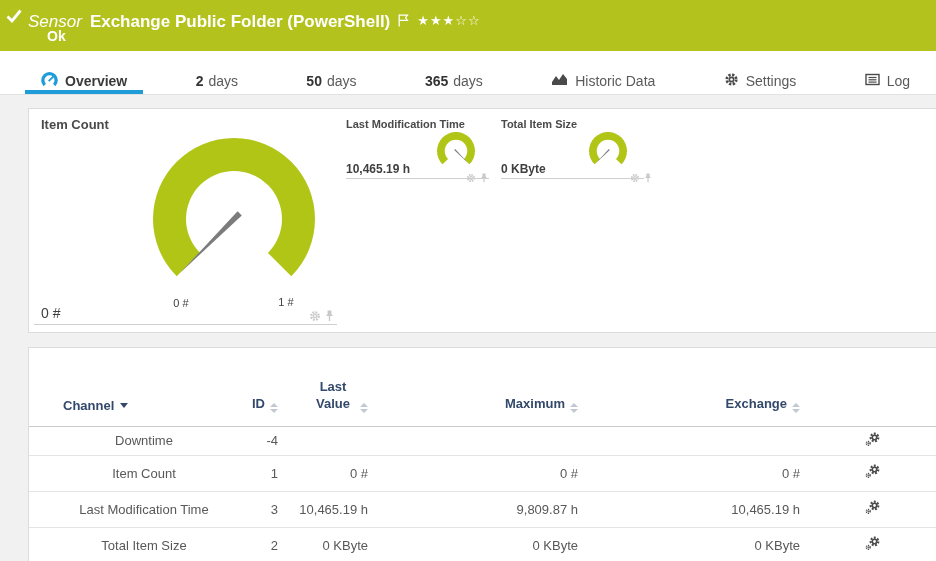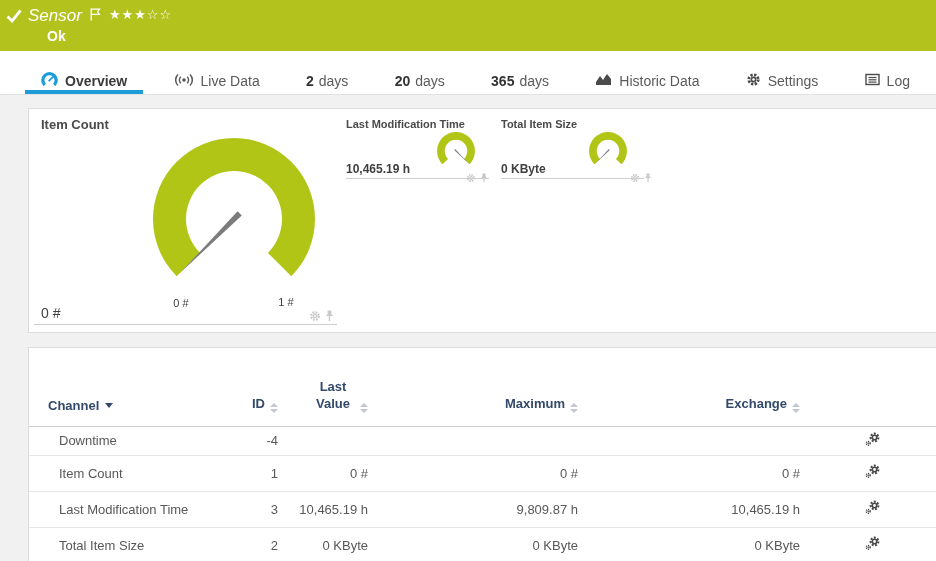--- a/index.html
+++ b/index.html
@@ -10,21 +10,21 @@
     background:#f1f1f1;
     color:#555;
   }
 
   
   .sensor-header {
     position:absolute; left:0; top:0; width:936px; height:51px;
     background:#b3c21d;
   }
   .hdr-line {
-    position:absolute; left:28px; top:6px;
+    position:absolute; left:28px; top:12px;
     display:flex; align-items:flex-start; gap:8px; color:#fff;
   }
   .hdr-check { position:absolute; left:6px; top:9px; }
   .hdr-kind { font-style:italic; font-size:17px; line-height:20px; }
   .hdr-title { font-weight:bold; font-size:17px; line-height:20px; }
   .hdr-flag { margin-top:1px; }
   .hdr-stars { margin-top:1px; font-size:13px; letter-spacing:1px; line-height:15px; white-space:nowrap; }
   .hdr-status { position:absolute; left:47px; top:28px; color:#fff; font-weight:bold; font-size:14px; }
 
   
@@ -79,27 +79,27 @@
   .channels col.c-channel { width:200px; }
   .channels col.c-id      { width:49px;  }
   .channels col.c-last    { width:90px;  }
   .channels col.c-min     { width:210px; }
   .channels col.c-max     { width:222px; }
   .channels th {
     height:78px; vertical-align:bottom; padding-bottom:13px;
     font-size:13px; font-weight:bold; color:#33496b;
     text-align:right; border-bottom:1px solid #cccccc; white-space:nowrap;
   }
-  .channels th.h-channel { text-align:left; padding-left:19px; }
+  .channels th.h-channel { text-align:left; padding-left:34px; }
   .channels td {
     height:36px; font-size:13px; color:#585858;
     text-align:right; border-bottom:1px solid #e5e5e5;
   }
   .channels tr.r-first td { height:29px; }
-  .channels td.d-channel { text-align:left; padding-left:30px; cursor:pointer; }
+  .channels td.d-channel { text-align:center; padding-left:30px; cursor:pointer; }
   .channels td.d-set { text-align:left; padding-left:64px; }
   .wrap2 { display:inline-block; width:44px; text-align:center; white-space:normal; line-height:17px; }
   .sort { display:inline-flex; flex-direction:column; gap:2px; margin-left:5px; vertical-align:1px; }
   .sort i { width:0; height:0; border-left:4px solid transparent; border-right:4px solid transparent; }
   .sort .up   { border-bottom:4px solid #c2c8d2; }
   .sort .down { border-top:4px solid #c2c8d2; }
   .sort-active {
     display:inline-block; margin-left:6px; vertical-align:2px;
     width:0; height:0; border-left:4px solid transparent; border-right:4px solid transparent;
     border-top:5px solid #33496b;
@@ -110,20 +110,21 @@
 <body>
 
 <div class="sensor-header">
   <span class="hdr-check">
     <svg width="16" height="14" viewBox="0 0 16 14">
         <path d="M1.5,7.5 L6,12 L14.5,1.5" fill="none" stroke="#fff" stroke-width="2.8"></path>
       </svg>
   </span>
   <div class="hdr-line">
     <span class="hdr-kind">Sensor</span>
+    <span class="hdr-title">Exchange Public Folder (PowerShell)</span>
     <span class="hdr-flag">
       <svg width="11" height="13" viewBox="0 0 11 13">
         <line x1="1.2" y1="0.5" x2="1.2" y2="12.5" stroke="#fff" stroke-width="1.3"></line>
         <path d="M1.2,1.2 H9.5 L7.5,3.8 L9.5,6.4 H1.2" fill="none" stroke="#fff" stroke-width="1.2"></path>
       </svg>
     </span>
     <span class="hdr-stars"><span>★★★</span><span>☆☆</span></span>
   </div>
   <span class="hdr-status">Ok</span>
 </div>
@@ -132,37 +133,25 @@
   <div class="tab active">
     <span>
       <svg width="17" height="15" viewBox="-10 -10 20 18">
         <path d="M-7.07,7.07 A10,10 0 1 1 7.07,7.07 L4.24,4.24 A6,6 0 1 0 -4.24,4.24 Z" fill="#1f9dd9"></path>
         <line x1="-1" y1="1" x2="6" y2="-6" stroke="#1f9dd9" stroke-width="2.2"></line>
       </svg>
     </span>
     <span>Overview</span>
   </div>
   <div class="tab">
-    <span>
-      <svg width="20" height="14" viewBox="0 0 20 14">
-        <circle cx="10" cy="7" r="1.8" fill="#555"></circle>
-        <path d="M6.8,3.8 A4.6,4.6 0 0 0 6.8,10.2" stroke="#555" stroke-width="1.5" fill="none"></path>
-        <path d="M4,1.5 A7.6,7.6 0 0 0 4,12.5" stroke="#555" stroke-width="1.5" fill="none"></path>
-        <path d="M13.2,3.8 A4.6,4.6 0 0 1 13.2,10.2" stroke="#555" stroke-width="1.5" fill="none"></path>
-        <path d="M16,1.5 A7.6,7.6 0 0 1 16,12.5" stroke="#555" stroke-width="1.5" fill="none"></path>
-      </svg>
-    </span>
-    <span>Live Data</span>
-  </div>
-  <div class="tab">
     <span class="num">2</span>
     <span>days</span>
   </div>
   <div class="tab">
-    <span class="num">20</span>
+    <span class="num">50</span>
     <span>days</span>
   </div>
   <div class="tab">
     <span class="num">365</span>
     <span>days</span>
   </div>
   <div class="tab">
     <span>
       <svg width="17" height="13" viewBox="0 0 17 13">
         <path d="M1,12 L1,9 L5,3 L8,7 L12,1 L16,6 L16,12 Z" fill="#4a4a4a"></path>

